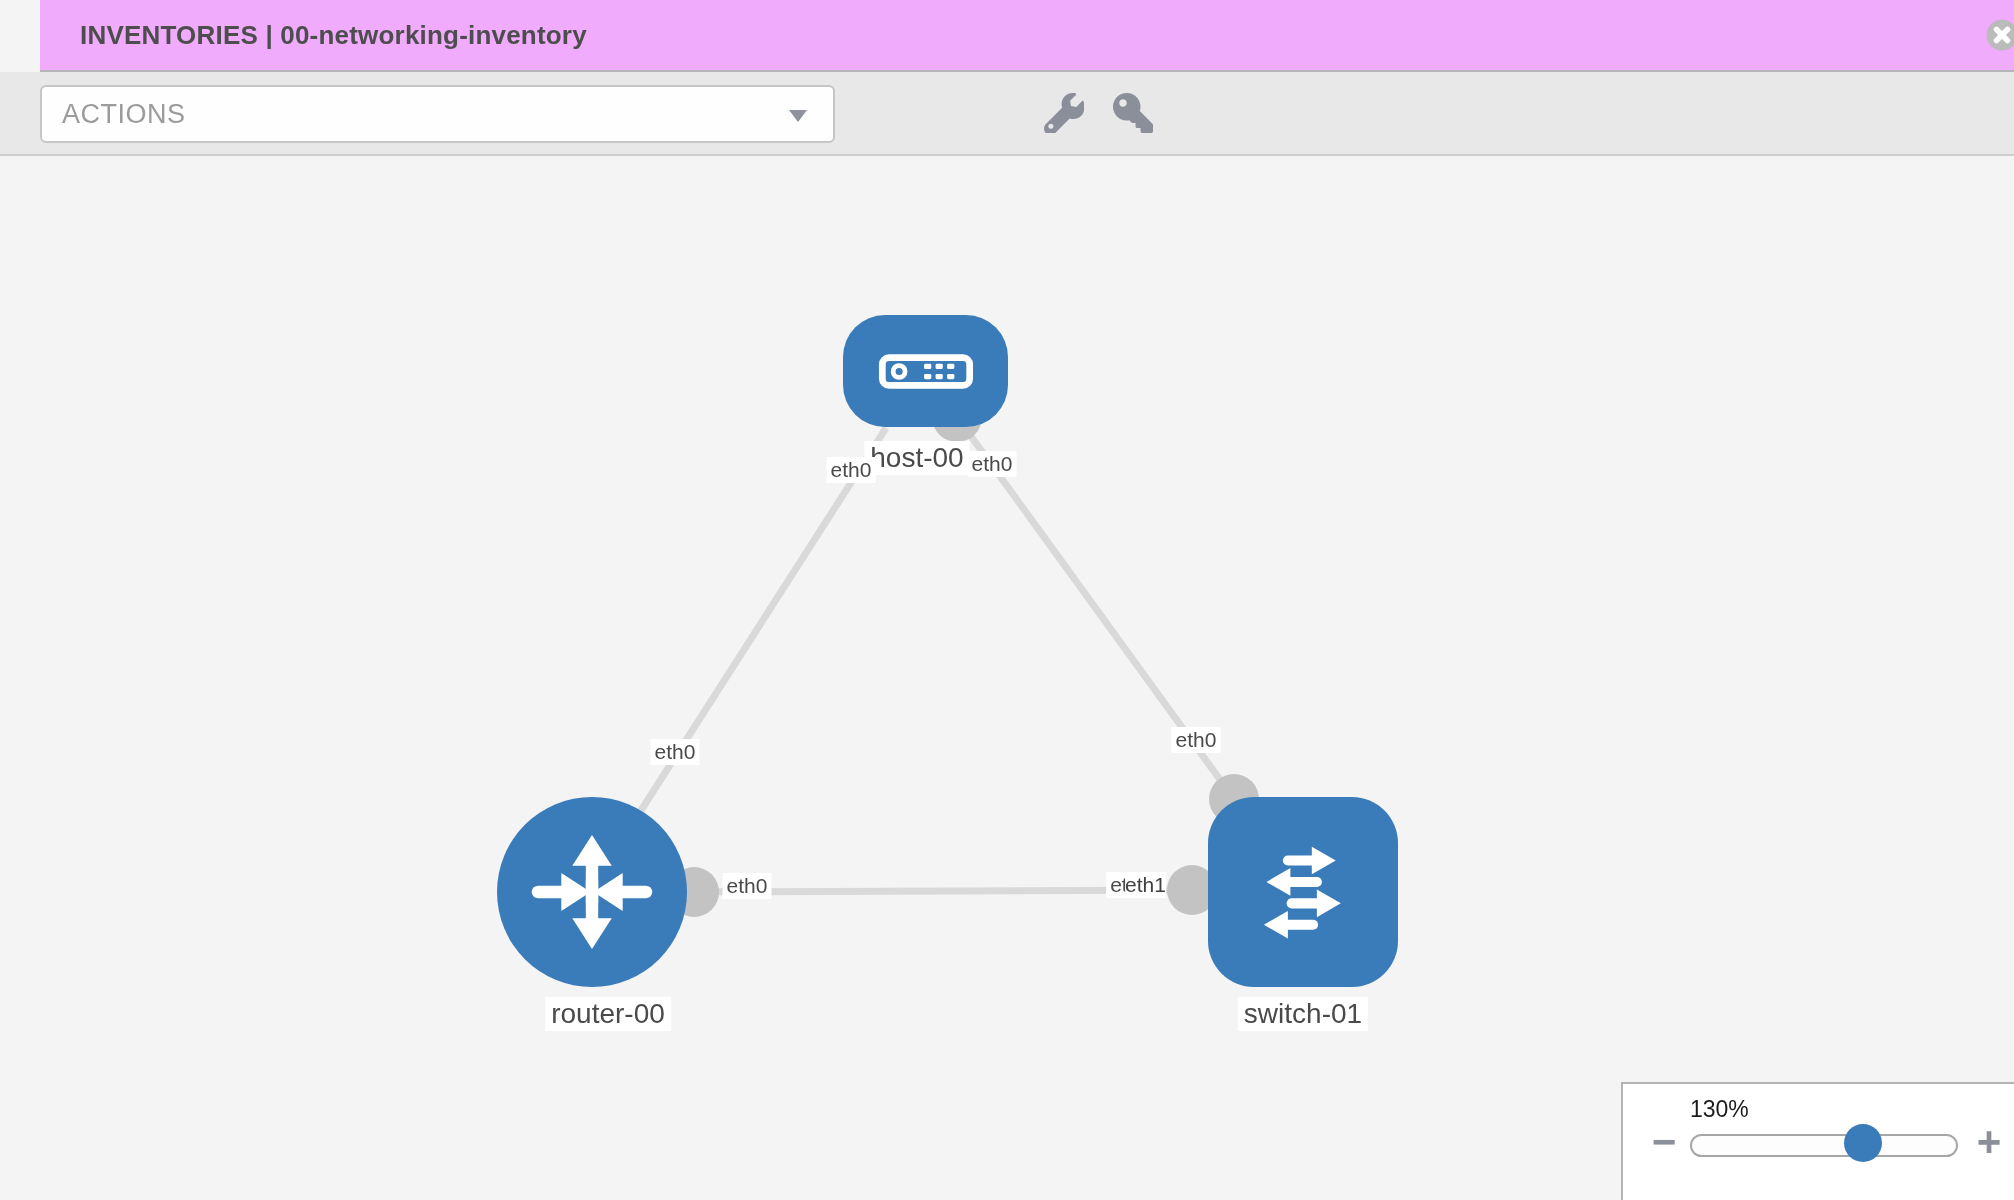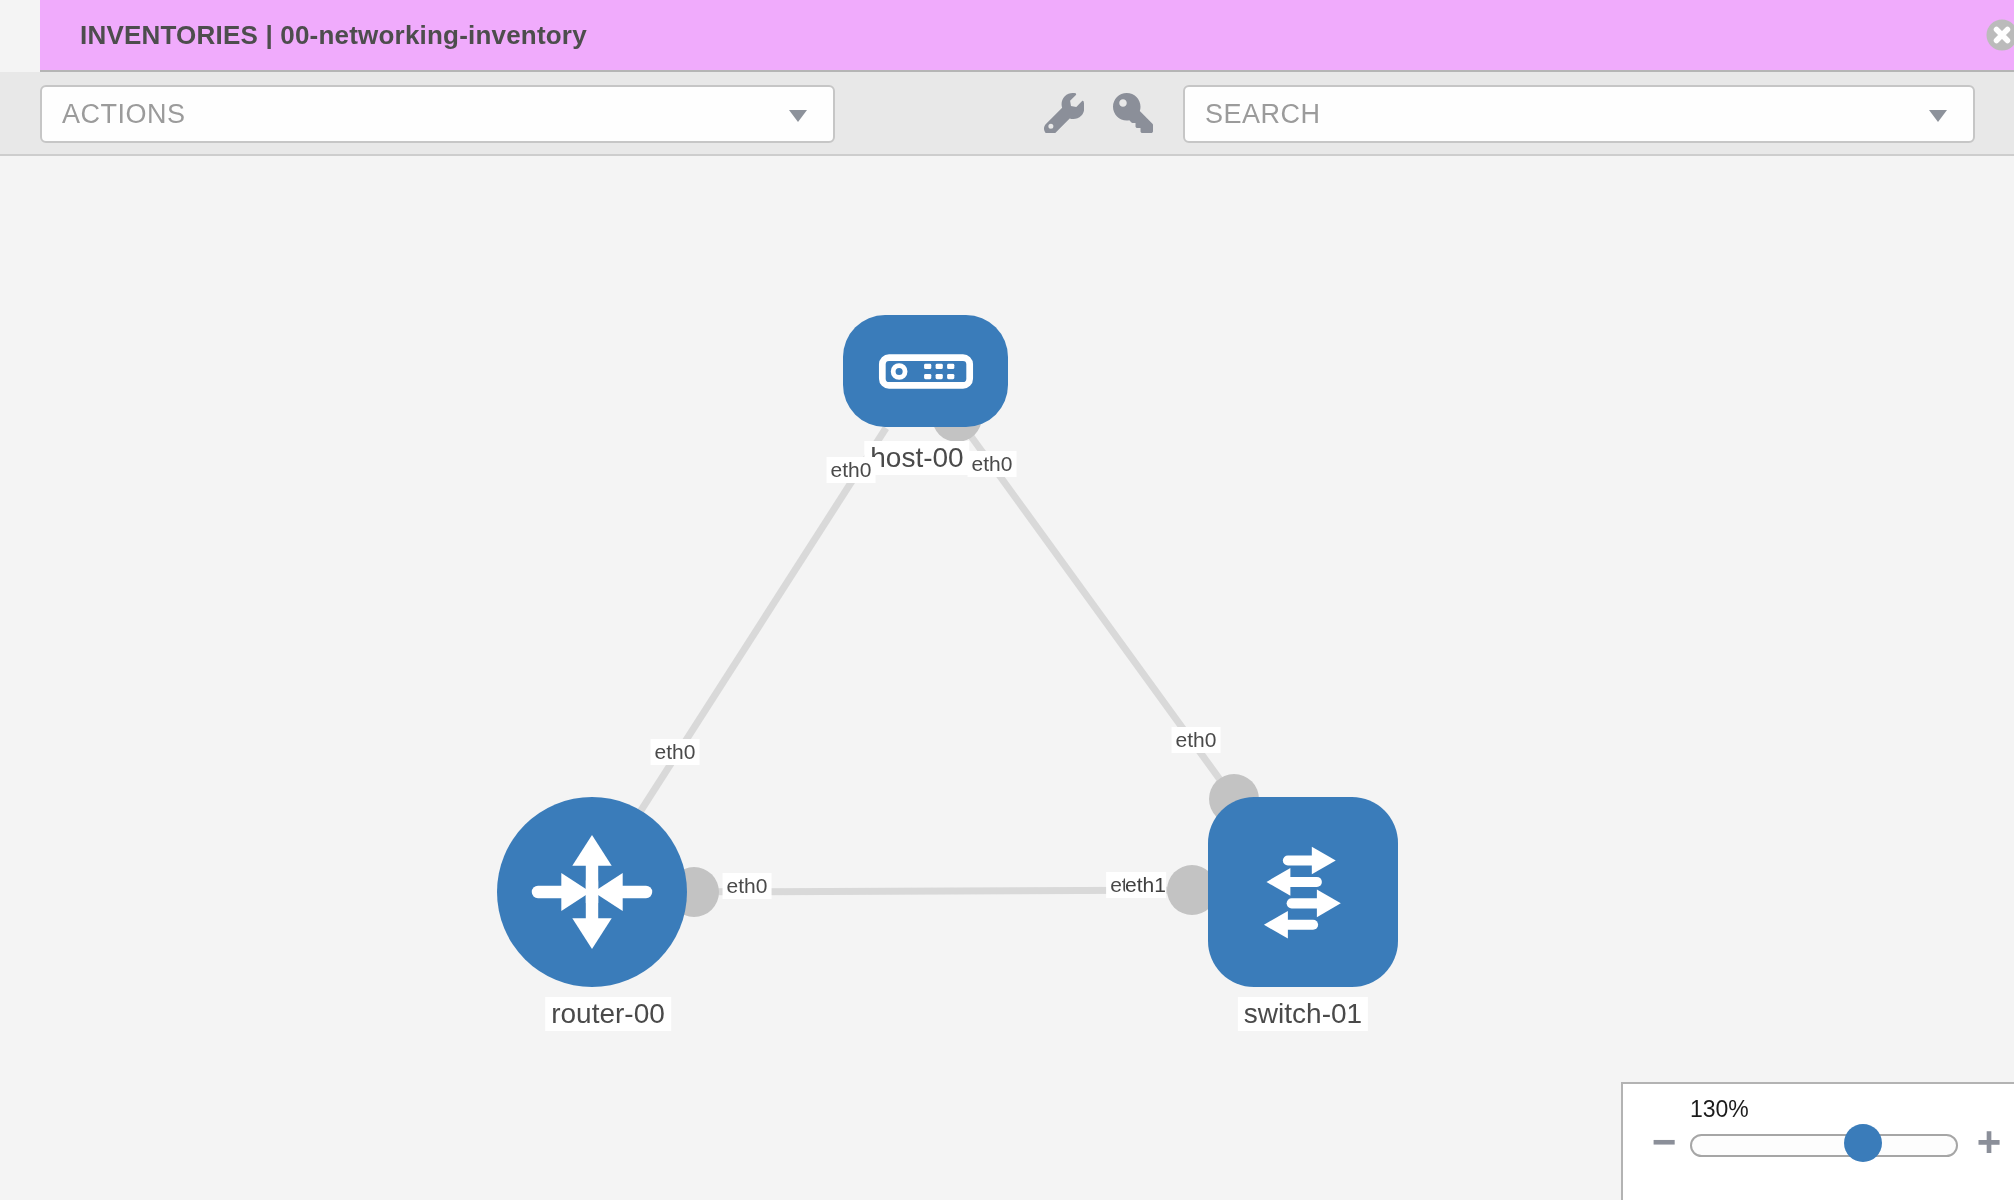--- a/index.html
+++ b/index.html
@@ -105,24 +105,20 @@
   <svg class="tool-icon" style="left:1044px;" viewBox="0 0 512 512">
     <path fill="#8b8f99" d="M507.73 109.1c-2.24-9.03-13.54-12.09-20.12-5.51l-74.36 74.36-67.88-11.31-11.31-67.88 74.36-74.36c6.62-6.62 3.43-17.9-5.66-20.16-47.38-11.74-99.55.91-136.58 37.93-39.64 39.64-50.55 97.1-34.05 147.2L24.3 397.21c-32.4 32.41-32.4 84.96 0 117.37 32.41 32.4 84.96 32.4 117.37 0l187.15-187.87c50.1 16.5 107.56 5.59 147.2-34.05 37.02-37.03 49.65-89.18 31.71-183.56zM88 456a32 32 0 1 1 0-64 32 32 0 0 1 0 64z"></path>
   </svg>
 
   <svg class="tool-icon" style="left:1113px;" viewBox="0 0 512 512">
     <g transform="scale(-1,1) translate(-512,0)">
       <path fill="#8b8f99" d="M512 176.001C512 273.203 433.202 352 336 352c-11.22 0-22.19-1.062-32.827-3.069l-24.012 27.014A23.999 23.999 0 0 1 261.223 384H224v40c0 13.255-10.745 24-24 24h-40v40c0 13.255-10.745 24-24 24H24c-13.255 0-24-10.745-24-24v-78.059c0-6.365 2.529-12.47 7.029-16.971l161.802-161.802C163.108 213.814 160 195.271 160 176 160 78.798 238.797.001 335.999 0 433.488-.001 512 78.511 512 176.001zM336 128c0 26.51 21.49 48 48 48s48-21.49 48-48-21.49-48-48-48-48 21.49-48 48z"></path>
     </g>
   </svg>
 
-  <div class="combo" style="left:1183px;width:788px;">
-    <span class="combo-text">SEARCH</span>
-    <span class="caret"></span>
-  </div>
 </div>
 
 <div class="canvas"></div>
 
 <svg class="links-svg">
 
   <line x1="886" y1="428" x2="640" y2="812" stroke="#d9d9d9" stroke-width="7"></line>
   <line x1="957" y1="417" x2="1234" y2="799" stroke="#d9d9d9" stroke-width="7"></line>
   <line x1="660" y1="892" x2="1210" y2="890" stroke="#d9d9d9" stroke-width="7"></line>
 

